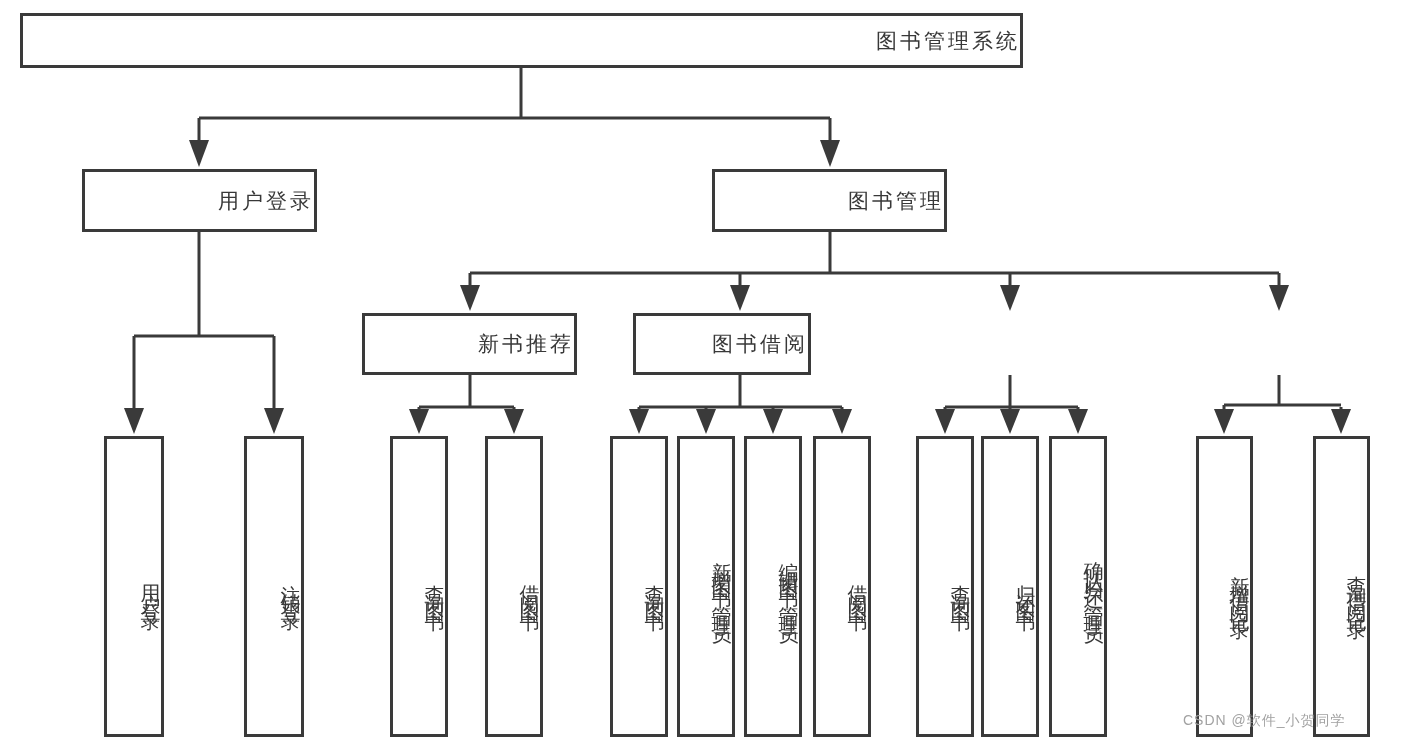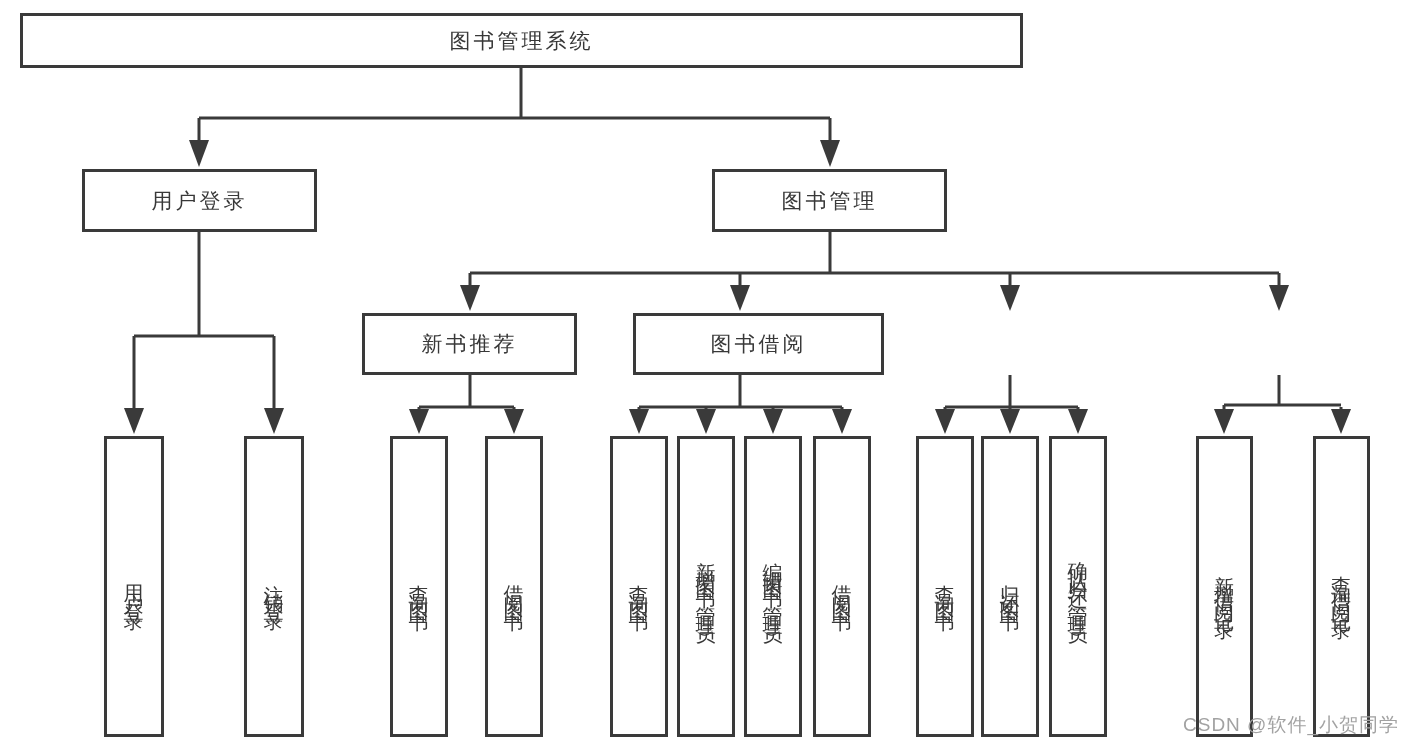--- a/index.html
+++ b/index.html
@@ -11,39 +11,39 @@
     overflow:hidden;
   }
   #wires{position:absolute;left:0;top:0;pointer-events:none;}
   .box{
     position:absolute;
     box-sizing:border-box;
     background:#ffffff;
     border:3px solid #3a3a3a;
     display:flex;
     align-items:center;
-    justify-content:center;
+    justify-content:flex-end;
     color:#383838;
   }
   .hbox .lbl{
     font-size:21px;
     letter-spacing:3px;
     white-space:nowrap;
   }
   .vbox .lbl{
     writing-mode:vertical-rl;
     text-orientation:mixed;
     font-size:20px;
     letter-spacing:9px;
     line-height:1;
   }
   .watermark{
     position:absolute;
     left:1183px;top:712px;
-    font-size:19px;
+    font-size:14px;
     letter-spacing:1px;
     color:#a2a2a2;
     white-space:nowrap;
     z-index:6;
   }
 </style>
 </head>
 <body>
 
 <div id="canvas">
@@ -102,21 +102,21 @@
   <div class="box hbox" style="left:82px;top:169px;width:235px;height:63px;">
     <span class="lbl">用户登录</span>
   </div>
   <div class="box hbox" style="left:712px;top:169px;width:235px;height:63px;">
     <span class="lbl">图书管理</span>
   </div>
 
   <div class="box hbox" style="left:362px;top:313px;width:215px;height:62px;">
     <span class="lbl">新书推荐</span>
   </div>
-  <div class="box hbox" style="left:633px;top:313px;width:251px;height:62px;">
+  <div class="box hbox" style="left:633px;top:313px;width:178px;height:62px;">
     <span class="lbl">图书借阅</span>
   </div>
 
   <div class="box vbox" style="left:104px;top:436px;width:60px;height:301px;">
     <span class="lbl">用户登录</span>
   </div>
   <div class="box vbox" style="left:244px;top:436px;width:60px;height:301px;">
     <span class="lbl">注销登录</span>
   </div>
 

